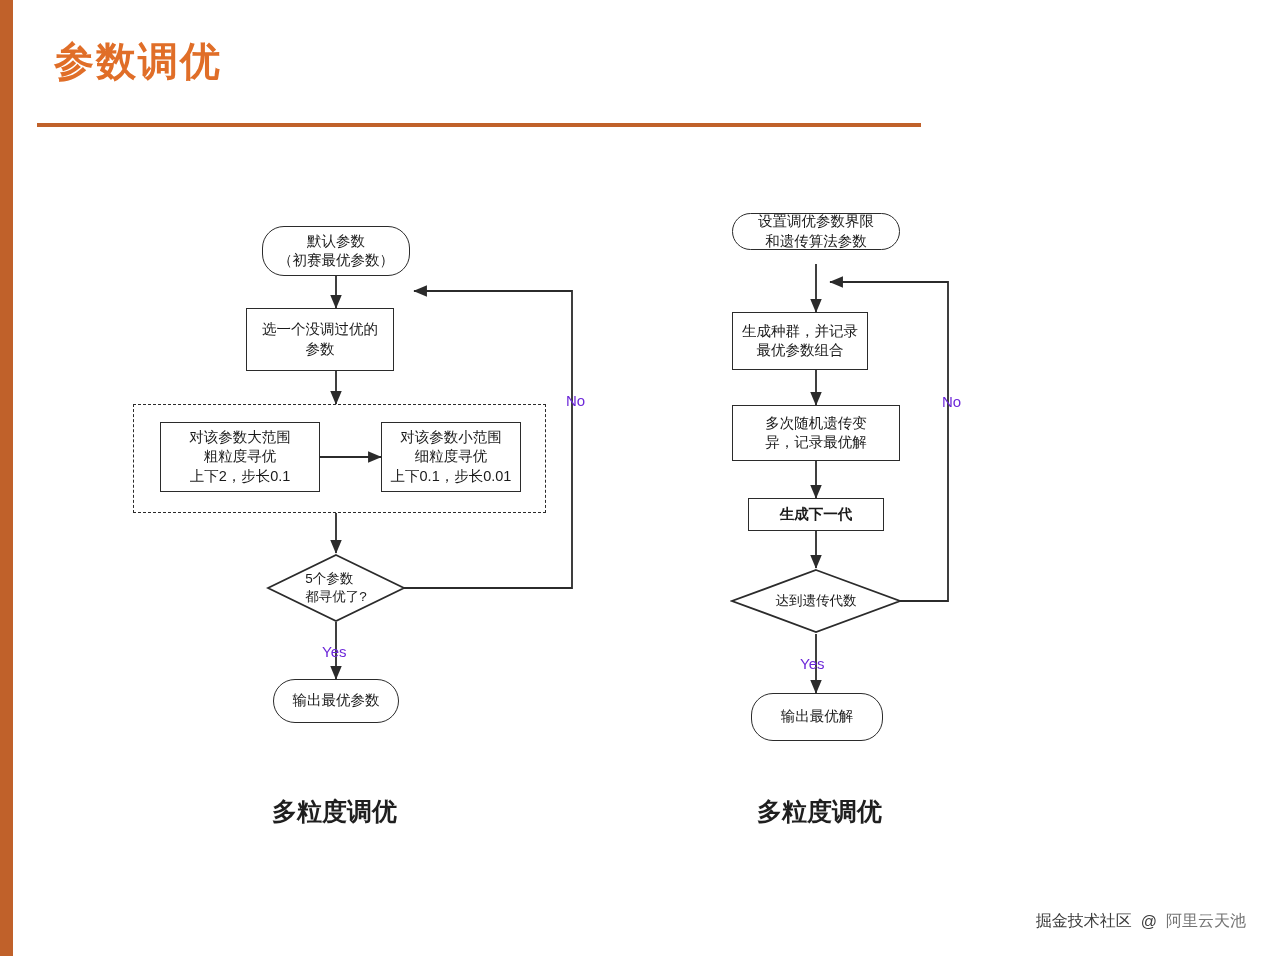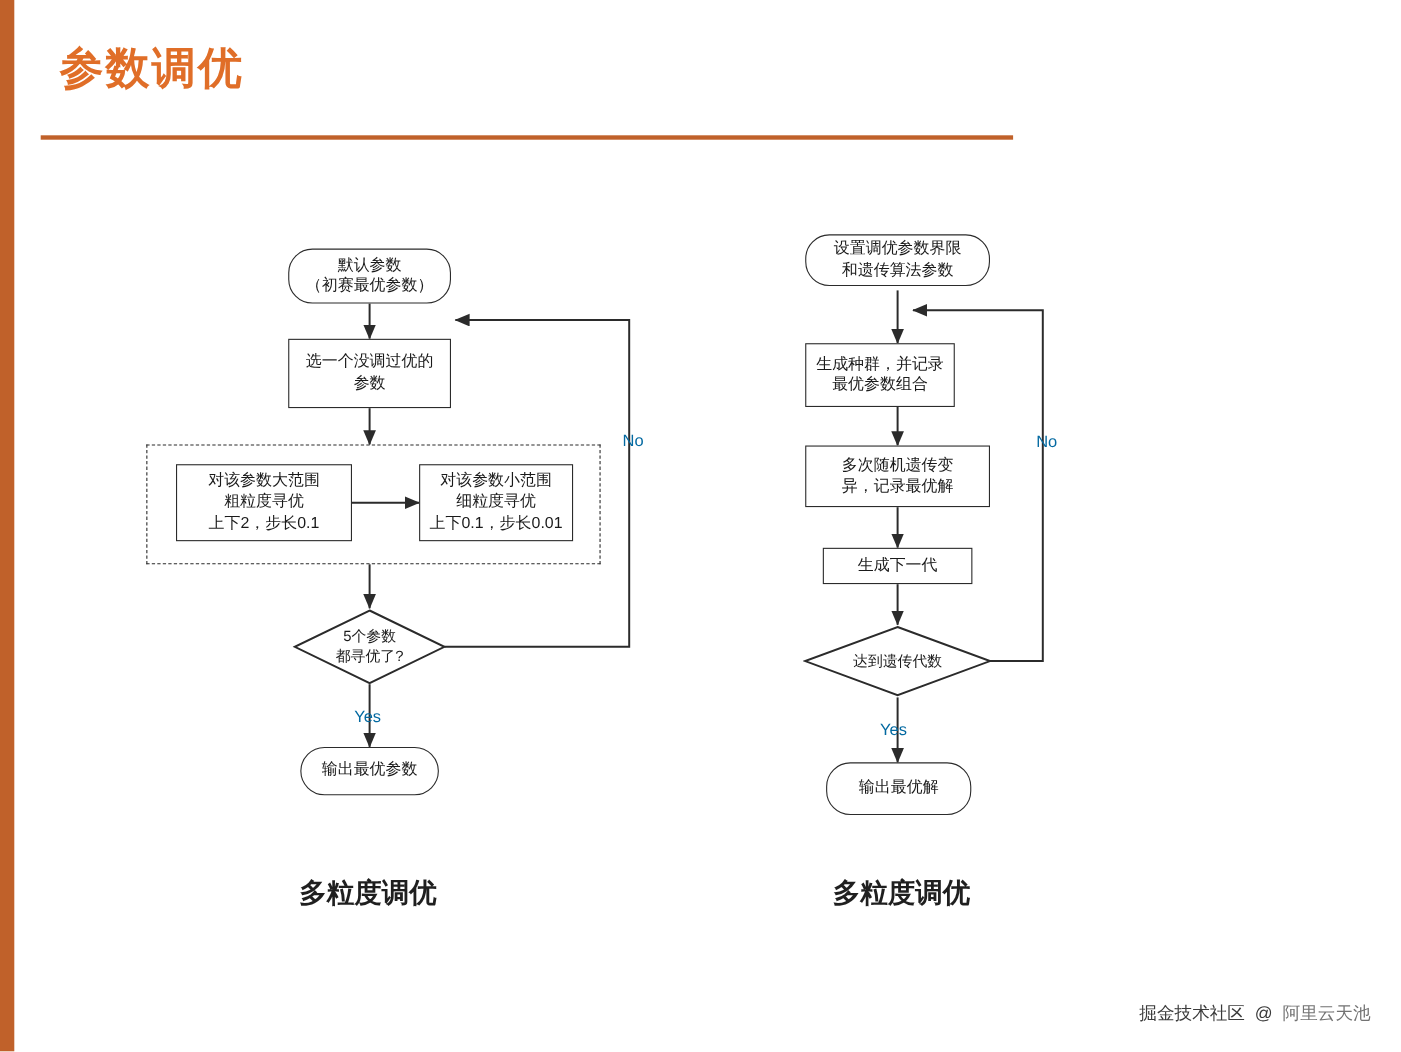--- a/index.html
+++ b/index.html
@@ -91,30 +91,30 @@
   }
   .diamond-label {
     position: absolute;
     left: 0;
     top: 0;
     width: 100%;
     height: 100%;
     display: flex;
     align-items: center;
     justify-content: center;
-    text-align: center;
+    text-align: left;
     font-size: 13.5px;
     color: #1a1a1a;
     line-height: 1.3;
     white-space: pre-line;
   }
   .edge-label {
     position: absolute;
     font-size: 15px;
-    color: #0369a1;
+    color: #6d28d9;
     z-index: 4;
   }
   .caption {
     position: absolute;
     font-size: 25px;
     font-weight: bold;
     color: #1f1f1f;
     white-space: nowrap;
   }
   svg.lines {
@@ -186,21 +186,21 @@
 
       <path d="M884,601 L948,601 L948,282 L830,282" marker-end="url(#arrow)"></path>
     </g>
   </svg>
 
   <div class="flow">
 
     <div class="node rounded" style="left:262px; top:226px; width:148px; height:50px;">默认参数
 （初赛最优参数）</div>
 
-    <div class="node" style="left:262px; top:308px; width:148px; height:63px;">选一个没调过优的
+    <div class="node" style="left:246px; top:308px; width:148px; height:63px;">选一个没调过优的
 参数</div>
 
     <div class="dashed-group" style="left:133px; top:404px; width:413px; height:109px;"></div>
 
     <div class="node" style="left:160px; top:422px; width:160px; height:70px;">对该参数大范围
 粗粒度寻优
 上下2，步长0.1</div>
 
     <div class="node" style="left:381px; top:422px; width:140px; height:70px;">对该参数小范围
 细粒度寻优
@@ -217,30 +217,30 @@
     <div class="node rounded" style="left:273px; top:679px; width:126px; height:44px;">输出最优参数</div>
 
     <div class="edge-label" style="left:566px; top:392px;">No</div>
     <div class="edge-label" style="left:322px; top:643px;">Yes</div>
 
     <div class="caption" style="left:272px; top:795px;">多粒度调优</div>
   </div>
 
   <div class="flow">
 
-    <div class="node rounded" style="left:732px; top:213px; width:168px; height:47px;">设置调优参数界限
+    <div class="node rounded" style="left:732px; top:213px; width:168px; height:37px;">设置调优参数界限
 和遗传算法参数</div>
 
     <div class="node" style="left:732px; top:312px; width:136px; height:58px;">生成种群，并记录
 最优参数组合</div>
 
     <div class="node" style="left:732px; top:405px; width:168px; height:56px;">多次随机遗传变
 异，记录最优解</div>
 
-    <div class="node" style="left:748px; top:498px; width:136px; height:33px;">生成下一代</div>
+    <div class="node" style="left:748px; top:498px; width:136px; height:33px;font-weight:bold;">生成下一代</div>
 
     <div class="diamond-wrap" style="left:730px; top:568px; width:172px; height:66px;text-decoration:underline;">
       <svg width="172" height="66" viewBox="0 0 172 66">
         <polygon points="86,2 170,33 86,64 2,33" fill="#ffffff" stroke="#2b2b2b" stroke-width="1.8"></polygon>
       </svg>
       <div class="diamond-label">达到遗传代数</div>
     </div>
 
     <div class="node rounded" style="left:751px; top:693px; width:132px; height:48px;">输出最优解</div>
 

